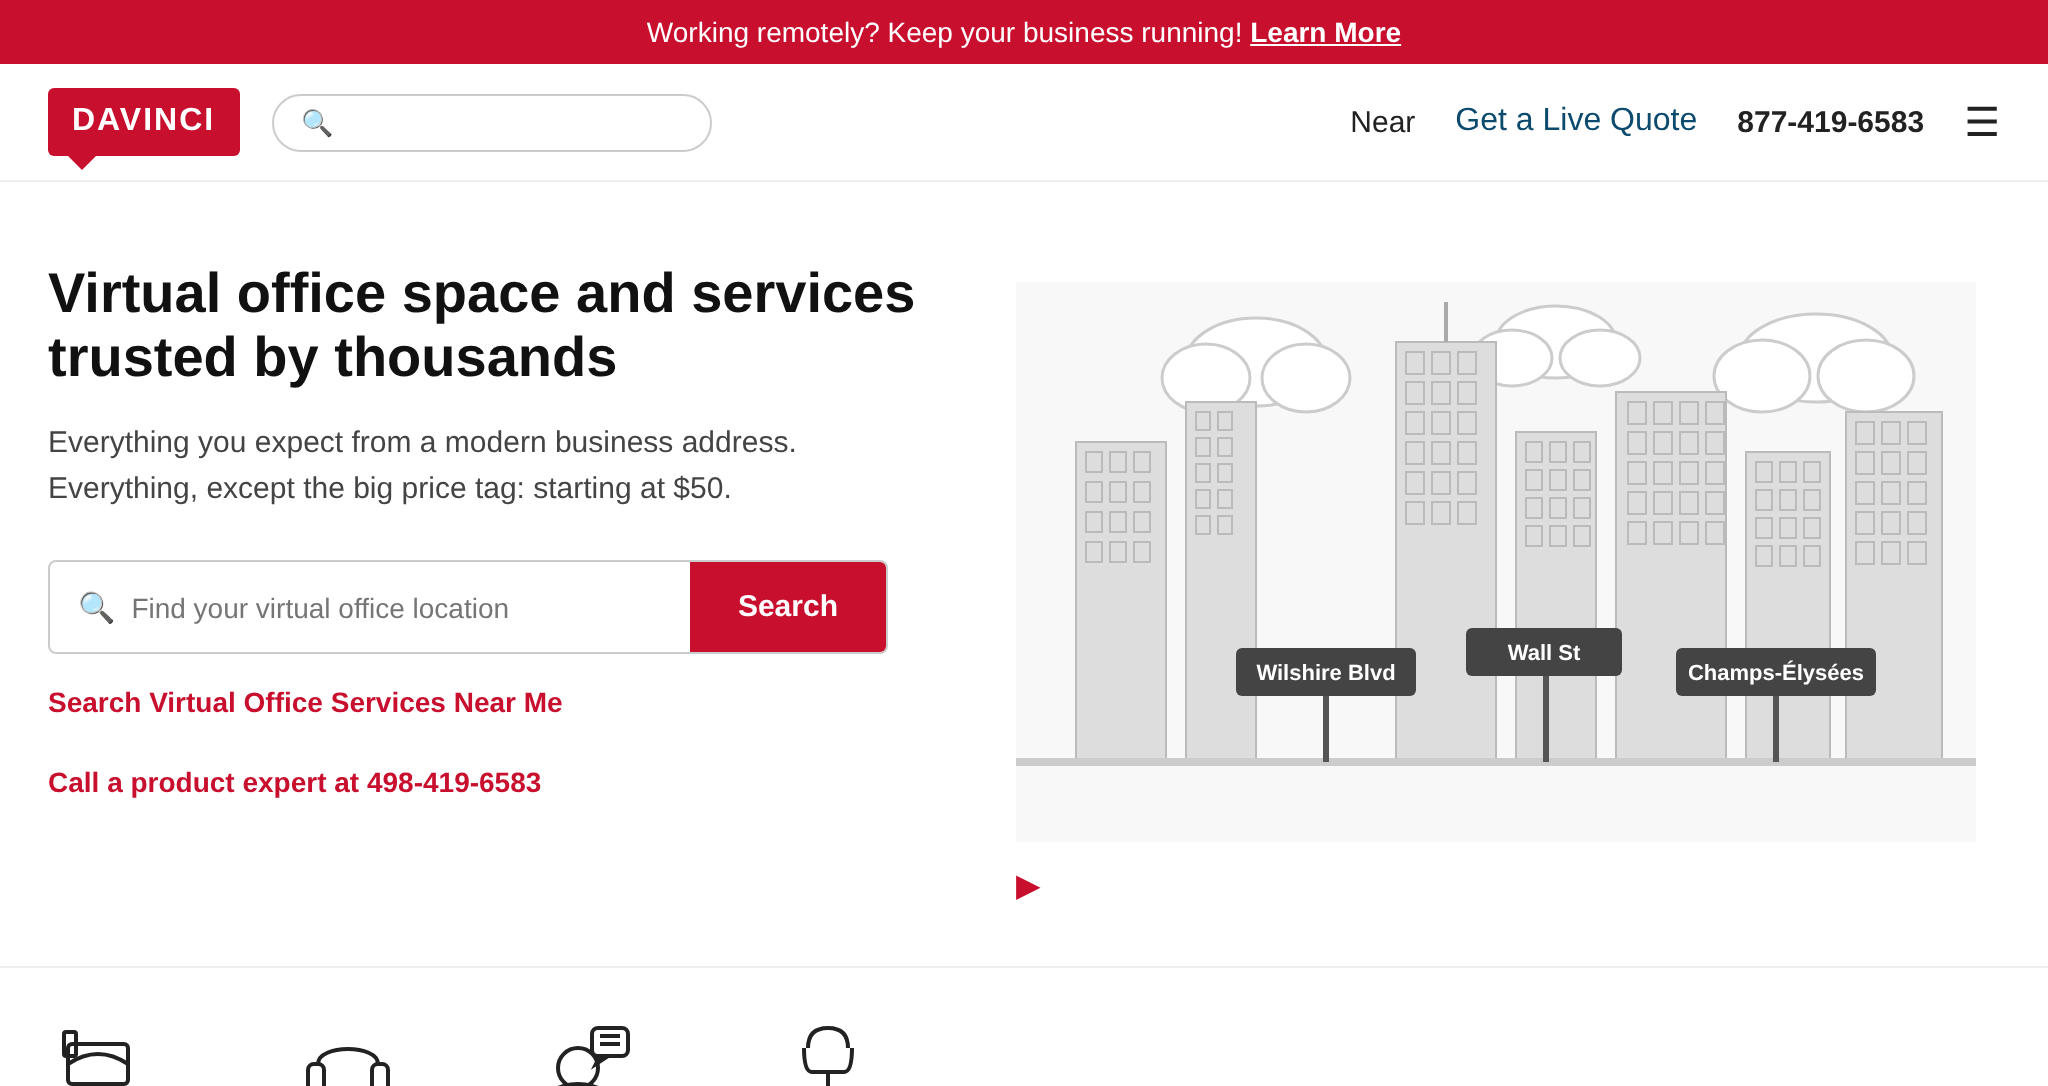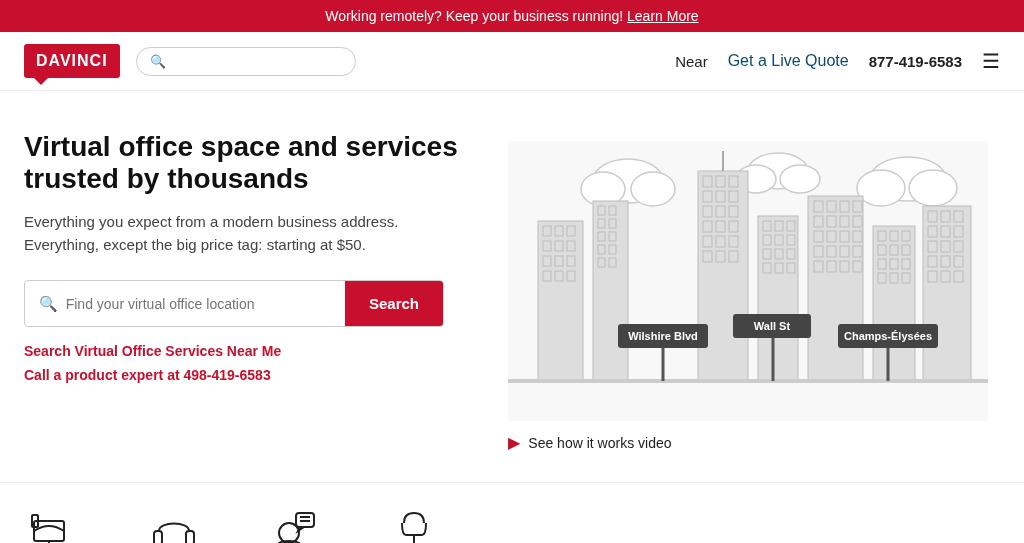--- a/index.html
+++ b/index.html
@@ -8,21 +8,21 @@
     
     .top-banner {
       background: #c8102e;
       color: #fff;
       text-align: center;
       padding: 8px 16px;
       font-size: 14px;
     }
     .top-banner a {
       color: #fff;
-      font-weight: normal;
+      font-weight: bold;
       text-decoration: underline;
     }
 
     
     .navbar {
       display: flex;
       align-items: center;
       padding: 12px 24px;
       background: #fff;
       border-bottom: 1px solid #eee;
@@ -155,21 +155,21 @@
       border: none;
       padding: 14px 24px;
       font-size: 15px;
       font-weight: 700;
       cursor: pointer;
       white-space: nowrap;
     }
     .hero-links {
       display: flex;
       flex-direction: column;
-      gap: 8px;
+      gap: 24px;
       margin-top: 8px;
     }
     .hero-link {
       color: #c8102e;
       font-size: 14px;
       font-weight: 700;
       cursor: pointer;
       text-decoration: none;
     }
 
@@ -409,21 +409,20 @@
       <rect x="225" y="173" width="78" height="24" rx="3" fill="#444"></rect>
       <text x="264" y="189" text-anchor="middle" fill="white" font-size="11" font-family="Arial" font-weight="bold">Wall St</text>
 
       <rect x="330" y="183" width="100" height="24" rx="3" fill="#444"></rect>
       <text x="380" y="199" text-anchor="middle" fill="white" font-size="11" font-family="Arial" font-weight="bold">Champs-Élysées</text>
 
     </svg>
 
     <div class="see-video">
       <span class="play-icon">▶</span>
-      <span class="see-video-text">See how it works video</span>
     </div>
   </div>
 </div>
 
 <div class="icons-row">
 
   <div class="icon-item">
     <svg class="icon-svg" viewBox="0 0 60 55" fill="none" stroke="#222" stroke-width="2" xmlns="http://www.w3.org/2000/svg">
       <rect x="10" y="18" width="30" height="20" rx="2"></rect>
       <path d="M10 28 Q25 18 40 28"></path>

